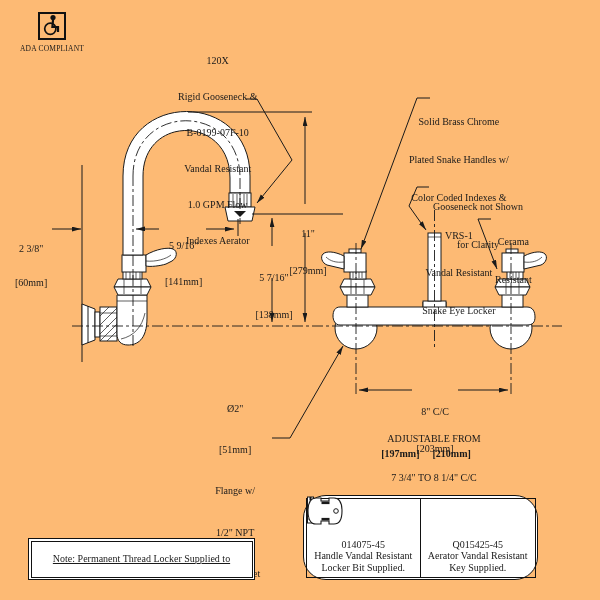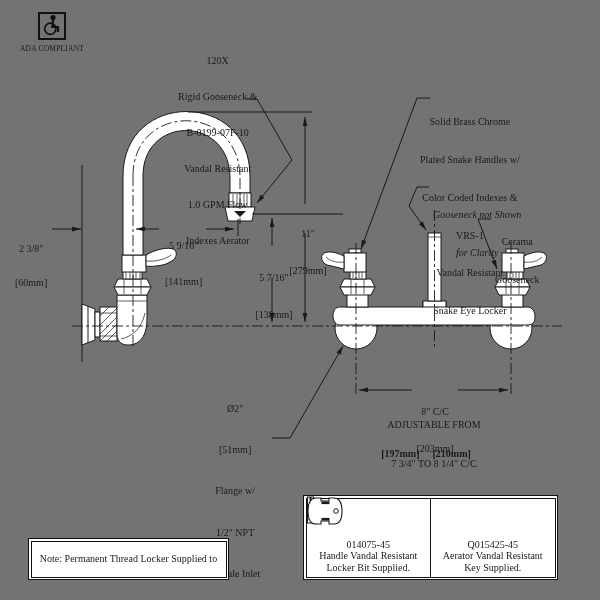--- a/index.html
+++ b/index.html
@@ -1,36 +1,36 @@
 <!DOCTYPE html>
 <html><head>
 <meta charset="utf-8">
 <style>
   html,body{margin:0;padding:0;background:#fff;}
-  #stage{position:relative;width:600px;height:600px;background:#737373;overflow:hidden;
+  #stage{position:relative;width:600px;height:600px;background:#fdba74;overflow:hidden;
          font-family:"Liberation Serif",serif;color:#1a1a1a;}
   svg{position:absolute;left:0;top:0;}
   .ln{fill:none;stroke:#1a1a1a;stroke-width:1;}
   .wh{fill:#ffffff;stroke:#1a1a1a;stroke-width:1;}
   .fl{fill:#1a1a1a;stroke:none;}
   .cl{fill:none;stroke:#1a1a1a;stroke-width:0.9;stroke-dasharray:11 3 3 3;}
   .hx{fill:none;stroke:#1a1a1a;stroke-width:0.7;}
   .txt{position:absolute;font-size:10px;line-height:12.6px;white-space:pre;color:#1a1a1a;text-align:center;}
   .ctr{transform:translateX(-50%);text-align:center;}
   .dim{line-height:12.2px;}
   .ada-box{position:absolute;left:38px;top:12px;width:28px;height:28px;border:2.5px solid #111;
            box-sizing:border-box;display:flex;align-items:center;justify-content:center;}
   .ada-label{position:absolute;left:16px;top:44px;width:72px;text-align:center;
              font-family:"Liberation Serif",serif;font-size:7.5px;letter-spacing:.2px;white-space:nowrap;}
   .dbox{position:absolute;border:1px solid #111;padding:1.5px;box-sizing:border-box;background:#fff;}
   .dbox-inner{border:1px solid #111;width:100%;height:100%;box-sizing:border-box;display:flex;}
-  #note-box{left:28px;top:538px;width:201px;height:42px;}
+  #note-box{left:28px;top:538px;width:227px;height:42px;text-decoration:underline;}
   #note-box .dbox-inner{flex-direction:column;align-items:center;justify-content:center;
                         font-size:10px;line-height:12.5px;text-align:center;}
-  #parts-box{left:303px;top:495px;width:255px;height:85px;}
+  #parts-box{left:303px;top:495px;width:235px;height:85px;border-radius:23px;}
   .part-cell{flex:1;display:flex;flex-direction:column;align-items:center;padding-top:5px;
              font-size:10px;line-height:11.8px;text-align:center;}
   .part-cell.first{border-right:1px solid #111;}
   .part-icon{height:30px;display:flex;align-items:center;justify-content:center;margin-bottom:5px;}
 </style>
 </head>
 <body>
 
 <div id="stage">
 
@@ -158,37 +158,37 @@
 
   <div class="txt" style="left:178px;top:31px;line-height:12px;">
     <div>120X</div>
     <div>Rigid Gooseneck &amp;</div>
     <div>B-0199-07F-10</div>
     <div>Vandal Resistant</div>
     <div>1.0 GPM Flow</div>
     <div>Indexes Aerator</div>
   </div>
 
-  <div class="txt" style="left:420px;top:91px;">
+  <div class="txt" style="left:409px;top:91px;">
     <div>Solid Brass Chrome</div>
     <div>Plated Snake Handles w/</div>
     <div>Color Coded Indexes &amp;</div>
     <div>VRS-1</div>
     <div>Vandal Resistant</div>
     <div>Snake Eye Locker</div>
   </div>
 
-  <div class="txt" style="left:433px;top:184px;font-style:italic;">
+  <div class="txt" style="left:433px;top:176px;">
     <div>Gooseneck not Shown</div>
     <div>for Clarity</div>
   </div>
 
   <div class="txt" style="left:495px;top:211px;">
     <div>Cerama</div>
-    <div>Gooseneck</div>
+    <div>Resistant</div>
   </div>
 
 
   <div class="txt" style="left:210px;top:374px;line-height:13.8px;">
     <div>Ø2"</div>
     <div>[51mm]</div>
     <div>Flange w/</div>
     <div>1/2" NPT</div>
     <div>Female Inlet</div>
   </div>
@@ -211,21 +211,21 @@
   <div class="txt dim ctr" style="left:274px;top:248px;">
     <div>5 7/16"</div>
     <div>[138mm]</div>
   </div>
 
   <div class="txt dim ctr" style="left:435px;top:382px;">
     <div>8" C/C</div>
     <div>[203mm]</div>
   </div>
 
-  <div class="txt dim ctr" style="left:434px;top:392px;line-height:13px;">
+  <div class="txt dim ctr" style="left:434px;top:406px;line-height:13px;">
     <div>ADJUSTABLE FROM</div>
     <div>7 3/4" TO 8 1/4" C/C</div>
   </div>
   <div class="txt dim ctr" style="left:421px;top:436px;font-weight:bold;">
     <span>[197mm]</span><span style="display:inline-block;width:13px;"></span><span>[210mm]</span>
   </div>
 
   <div class="dbox" id="note-box">
     <div class="dbox-inner">
       <div>Note: Permanent Thread Locker Supplied to</div>

